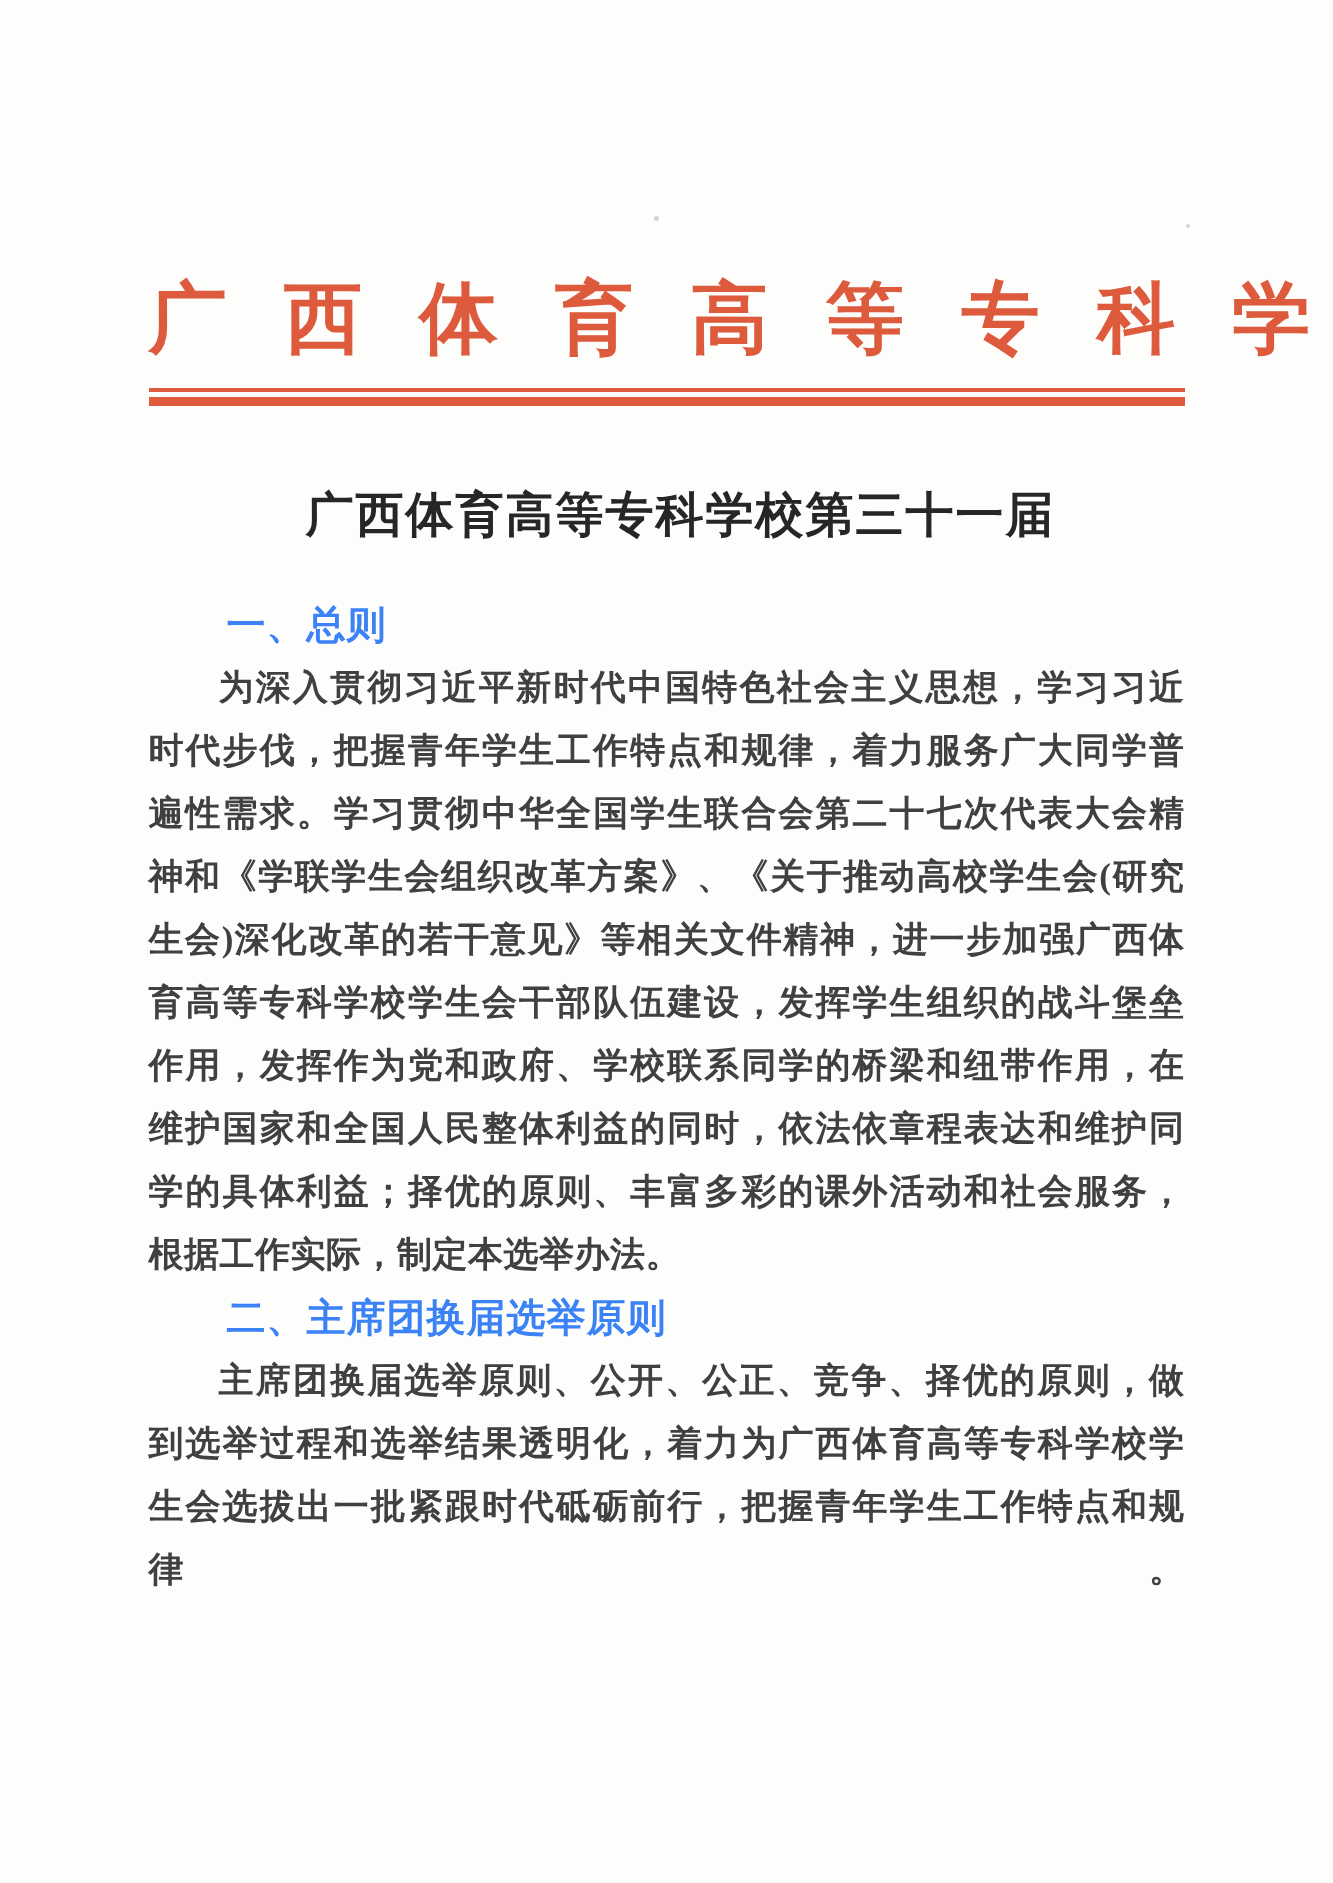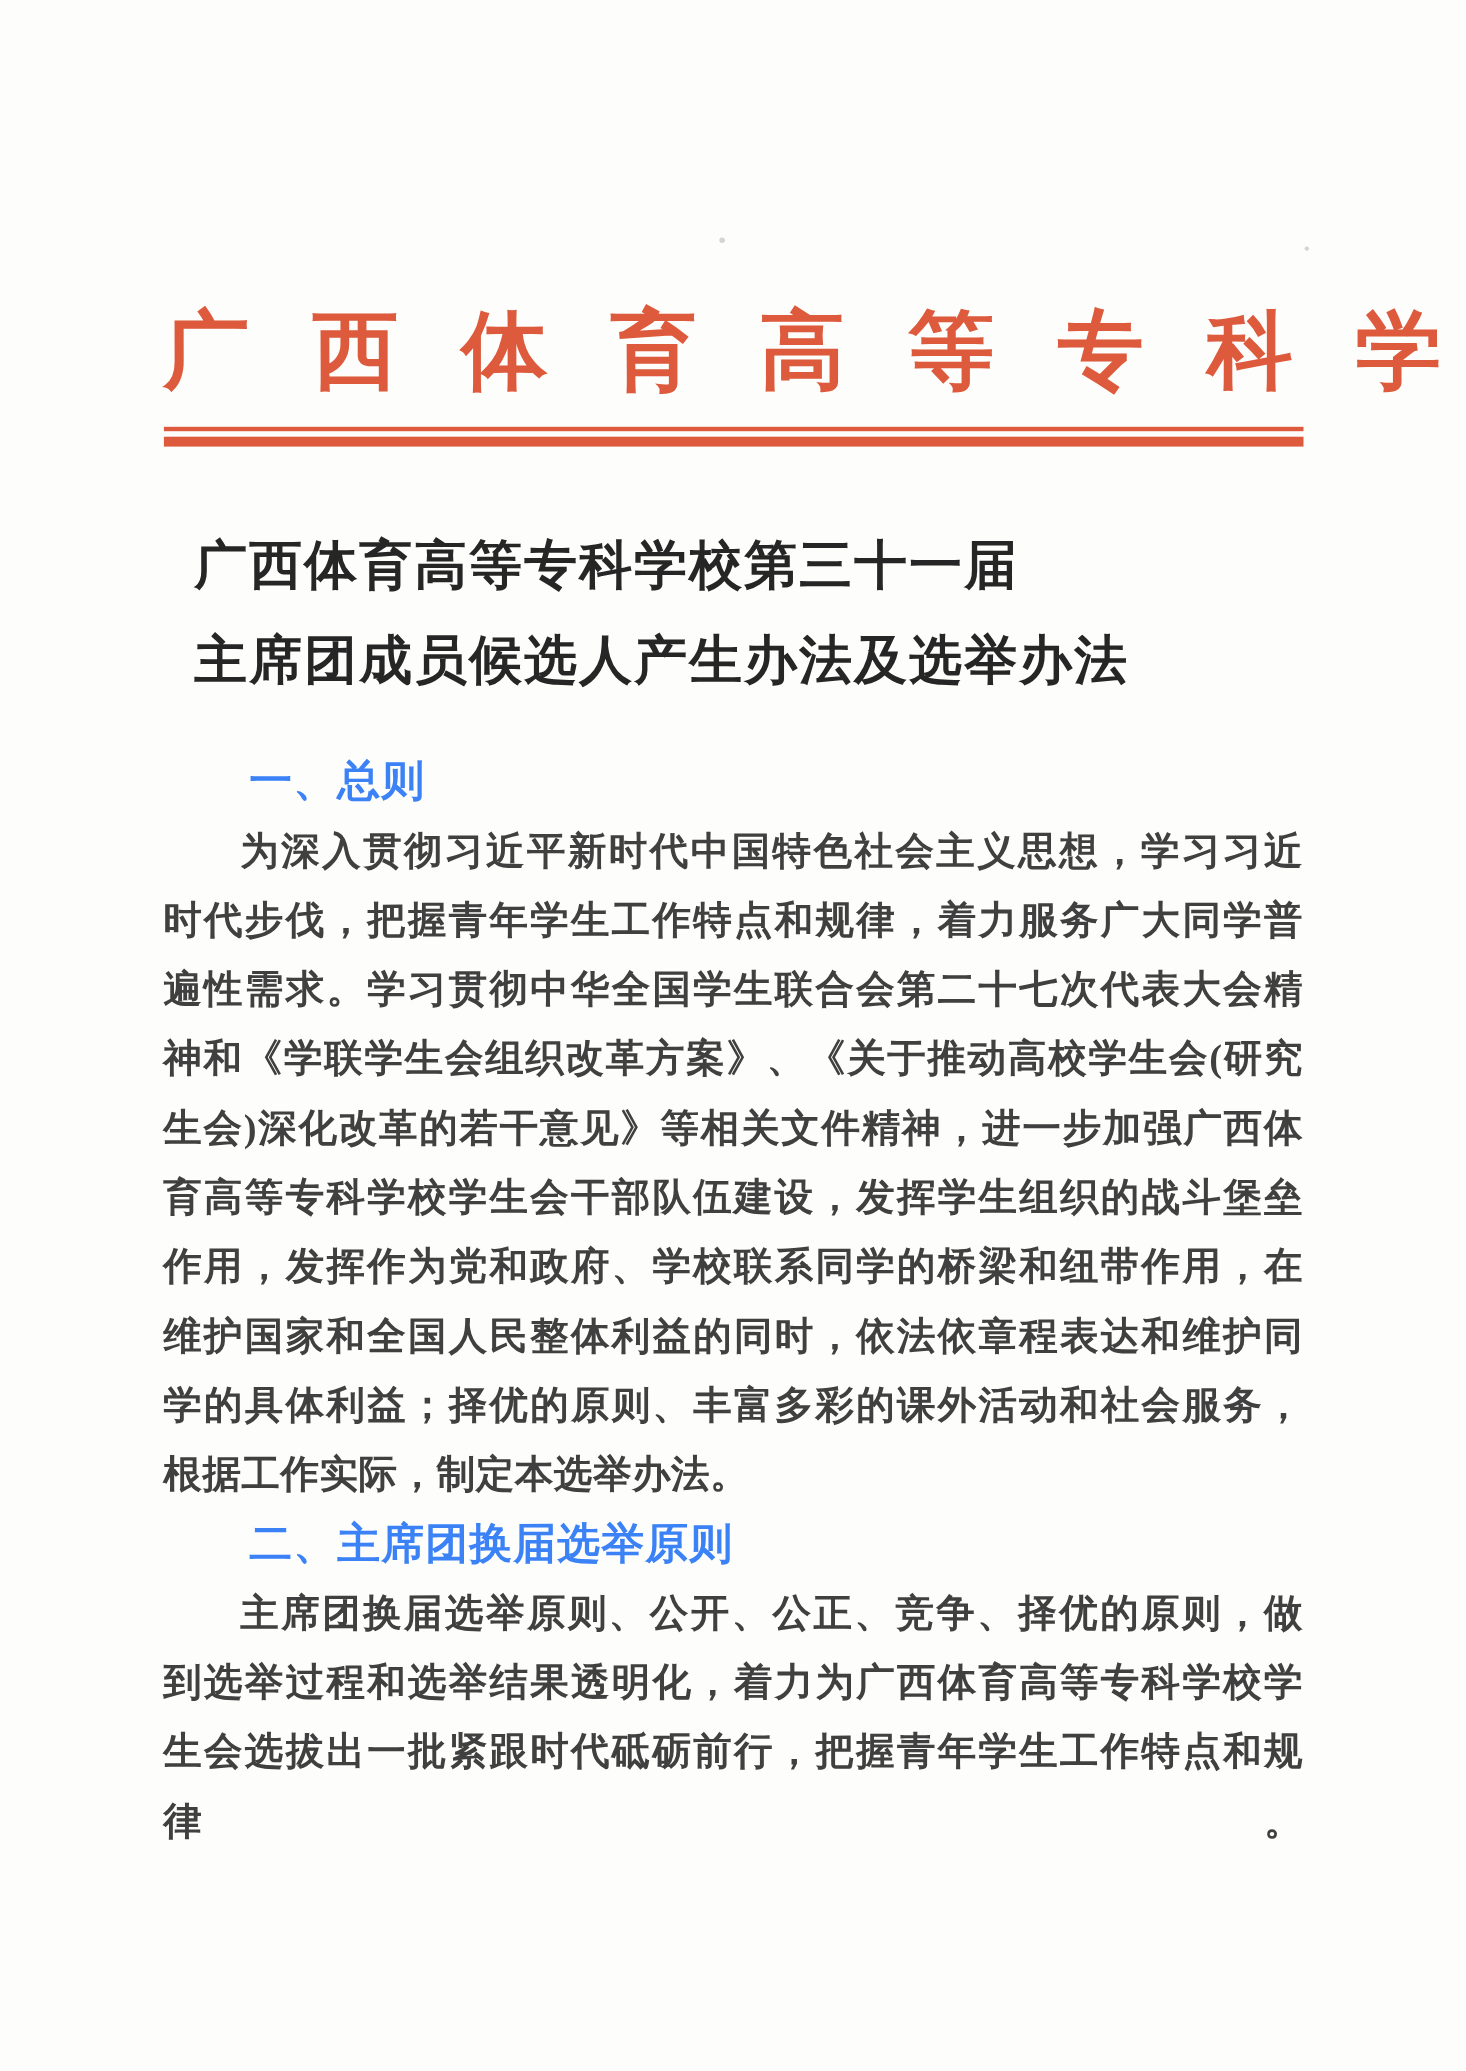--- a/index.html
+++ b/index.html
@@ -31,20 +31,21 @@
     color: var(--accent, #dd5a3d);
   }
   .rule { margin-top: 22px; }
   .rule-thin  { height: 4px;  background: var(--accent, #dd5a3d); }
   .rule-gap   { height: 5px; }
   .rule-thick { height: 9px;  background: var(--accent, #dd5a3d); }
   
   .doc-title {
     margin-top: 66px;
     margin-left: 28px;
+    text-align: center;
     font-family: "Liberation Serif", serif;
     font-weight: 700;
     font-size: 48px;
     line-height: 86px;
     letter-spacing: 2px;
     color: #262626;
     white-space: nowrap;
   }
   
   .section-heading {
@@ -96,21 +97,20 @@
       <div class="school-name">广 西 体 育 高 等 专 科 学 校</div>
       <div class="rule">
         <div class="rule-thin"></div>
         <div class="rule-gap"></div>
         <div class="rule-thick"></div>
       </div>
     </header>
 
     <h1 class="doc-title">
       <span>广西体育高等专科学校第三十一届</span><br>
-      <span>主席团成员候选人产生办法及选举办法</span>
     </h1>
 
     <section>
       <h2 class="section-heading">一、总则</h2>
       <div class="para short-last">
           <div class="line">为深入贯彻习近平新时代中国特色社会主义思想，学习习近</div>
           <div class="line">时代步伐，把握青年学生工作特点和规律，着力服务广大同学普</div>
           <div class="line">遍性需求。学习贯彻中华全国学生联合会第二十七次代表大会精</div>
           <div class="line">神和《学联学生会组织改革方案》、《关于推动高校学生会(研究</div>
           <div class="line">生会)深化改革的若干意见》等相关文件精神，进一步加强广西体</div>

